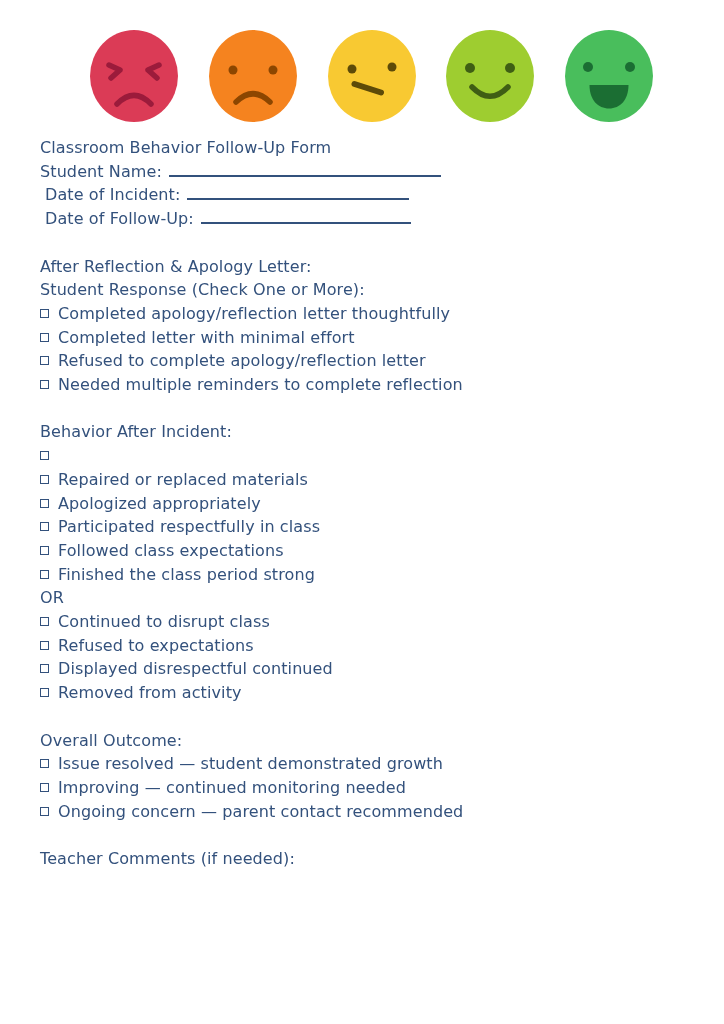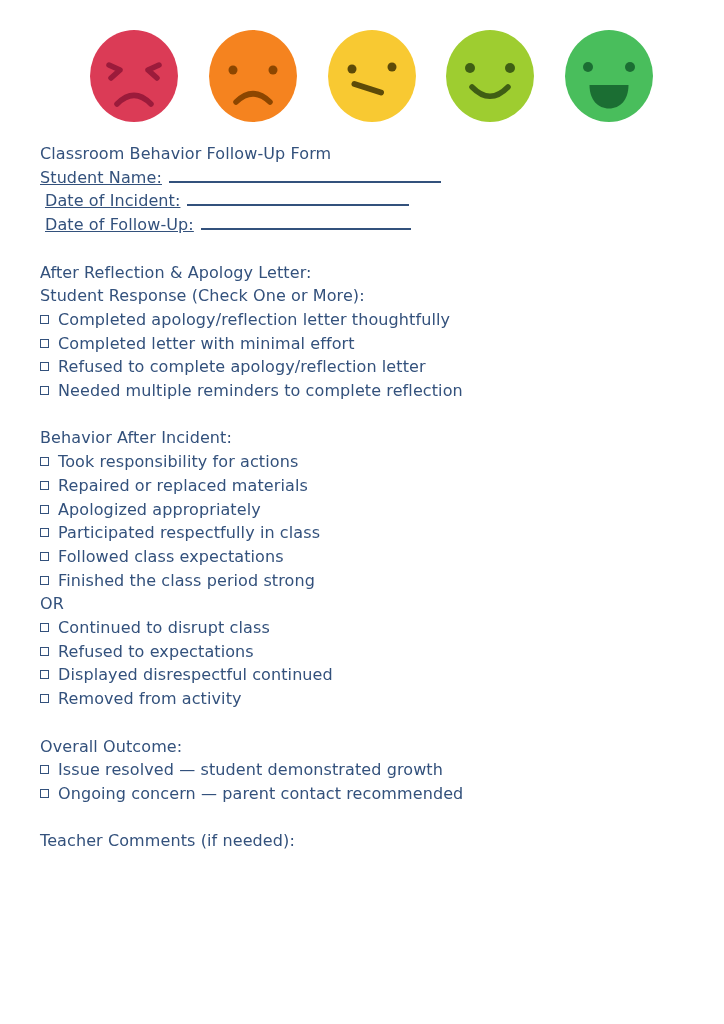--- a/index.html
+++ b/index.html
@@ -17,31 +17,31 @@
     top: 30px; left: 90px;
     width: 563px; height: 92px;
     display: flex;
     justify-content: space-between;
     align-items: center;
   }
   .face { width: 88px; height: 92px; flex: 0 0 auto; }
 
   .content {
     position: absolute;
-    top: 142px; left: 40px;
+    top: 136px; left: 40px;
     width: 660px;
     font-size: 16px;
     line-height: 23.7px;
     letter-spacing: 0.1px;
   }
   p { margin: 0; }
   .section { margin-top: 23.7px; }
   .indent { padding-left: 5px; }
 
-  .field-row { white-space: nowrap; text-decoration: underline; }
+  .field-row { white-space: nowrap; }
   .fill-line {
     display: inline-block;
     height: 3px;
     border-bottom: 2px solid currentColor;
     margin-left: 7px;
   }
   .w-name   { width: 272px; }
   .w-incid  { width: 222px; }
   .w-follow { width: 210px; }
   .w-sign   { width: 240px; }
@@ -116,21 +116,21 @@
         <p class="check-item"><span class="checkbox"></span><span>Completed letter with minimal effort</span></p>
         <p class="check-item"><span class="checkbox"></span><span>Refused to complete apology/reflection letter</span></p>
         <p class="check-item"><span class="checkbox"></span><span>Needed multiple reminders to complete reflection</span></p>
       </div>
   </div>
 
   <div class="section">
     <p>Behavior After Incident:</p>
     <div>
 
-    <p class="check-item"><span class="checkbox"></span><span>Took responsibility for actions</span></p>
+    <p class="check-item"><span class="checkbox"></span></p>
         <p class="check-item"><span class="checkbox"></span><span>Repaired or replaced materials</span></p>
         <p class="check-item"><span class="checkbox"></span><span>Apologized appropriately</span></p>
         <p class="check-item"><span class="checkbox"></span><span>Participated respectfully in class</span></p>
         <p class="check-item"><span class="checkbox"></span><span>Followed class expectations</span></p>
         <p class="check-item"><span class="checkbox"></span><span>Finished the class period strong</span></p>
       </div>
     <p>OR</p>
     <div>
 
     <p class="check-item"><span class="checkbox"></span><span>Continued to disrupt class</span></p>
@@ -138,20 +138,21 @@
         <p class="check-item"><span class="checkbox"></span><span>Displayed disrespectful continued</span></p>
         <p class="check-item"><span class="checkbox"></span><span>Removed from activity</span></p>
       </div>
   </div>
 
   <div class="section">
     <p>Overall Outcome:</p>
     <div>
 
     <p class="check-item"><span class="checkbox"></span><span>Issue resolved — student demonstrated growth</span></p>
+        <p class="check-item"><span class="checkbox"></span><span>Improving — continued monitoring needed</span></p>
         <p class="check-item"><span class="checkbox"></span><span>Ongoing concern — parent contact recommended</span></p>
       </div>
   </div>
 
   <div class="section">
     <p>Teacher Comments (if needed):</p>
   </div>
 
 
 </div>

